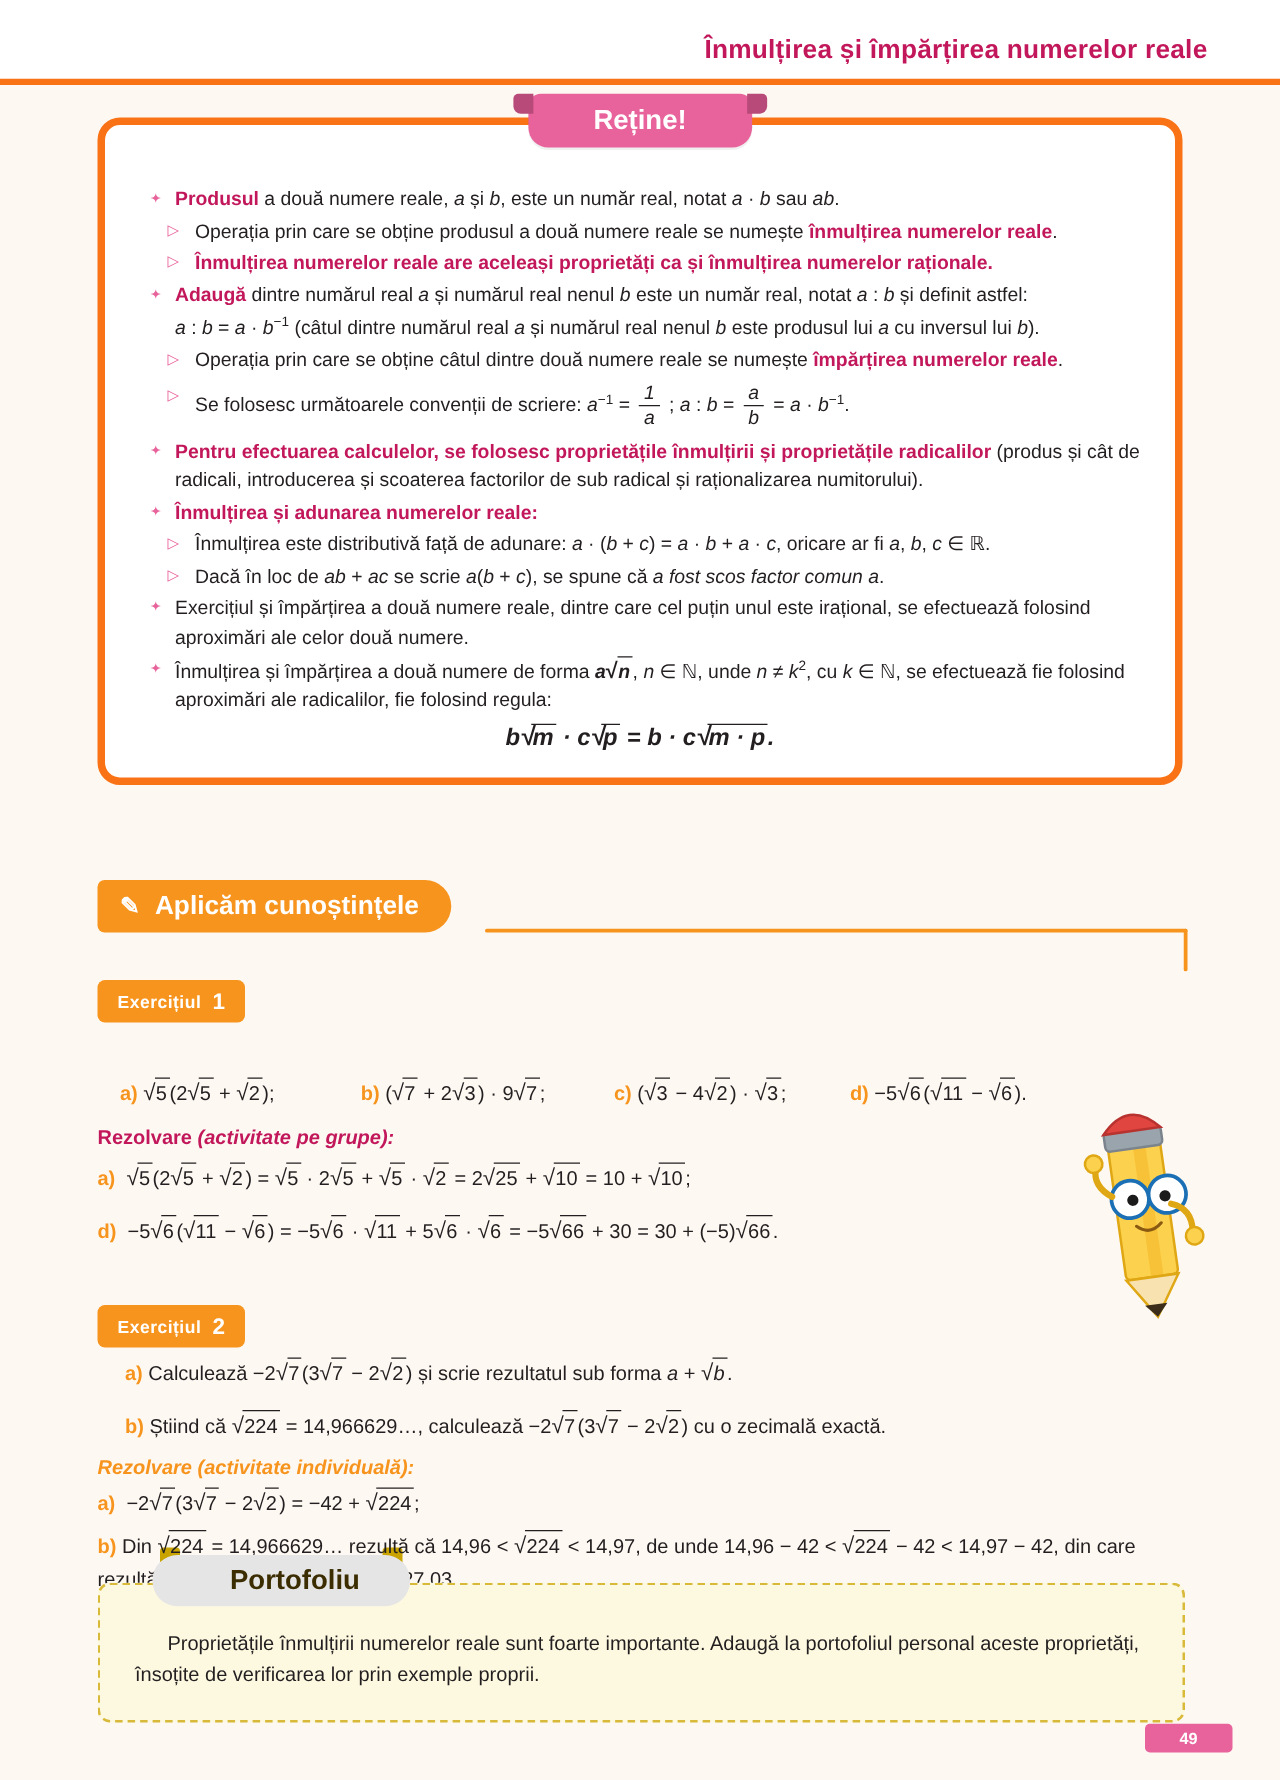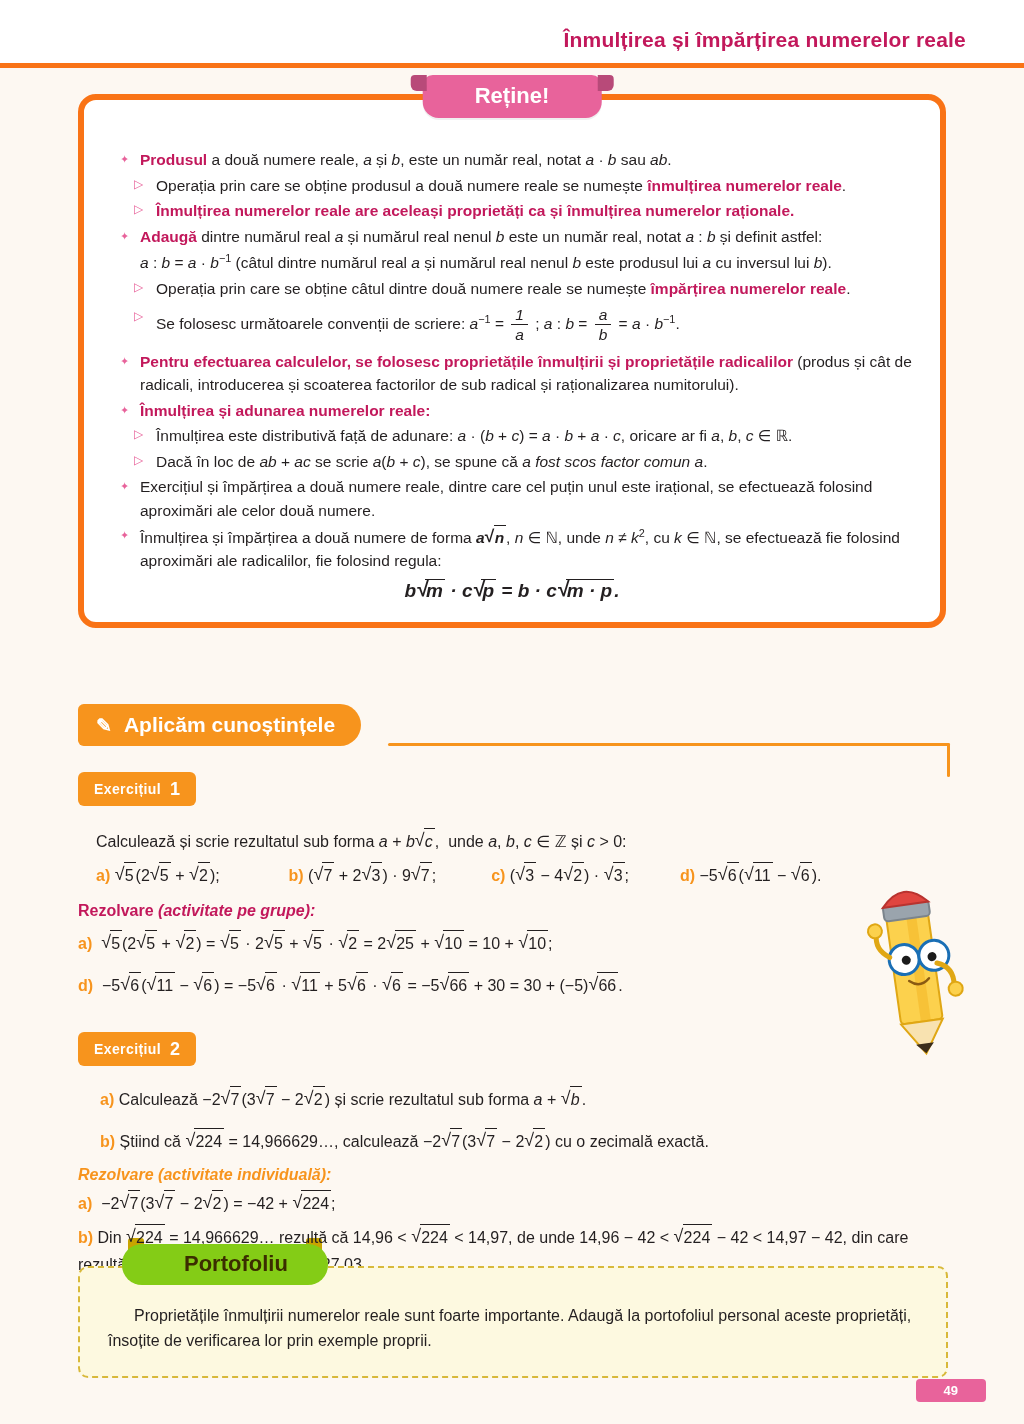--- a/index.html
+++ b/index.html
@@ -86,39 +86,39 @@
     border-radius:2px;
   }
   .aplicam-rule::after{
     content:""; position:absolute; right:0; top:0; width:3px; height:34px; background:#f7941d; border-radius:2px;
   }
 
   
   .ex-badge {
     position:absolute; height:34px; background:#f7941d; color:#fff;
     border-radius:6px; display:flex; align-items:center; gap:9px;
-    padding:0 16px; font-weight:bold; font-size:14px; letter-spacing:.4px;
+    padding:0 16px; font-weight:bold; font-size:14px; letter-spacing:.4px;margin-top:12px;
   }
   .ex-badge .num { font-size:18px; }
 
   .body-txt { position:absolute; font-size:16px; line-height:1.6; }
 
   .or { color:#f7941d; font-weight:bold; }
   .orit { color:#f7941d; font-weight:bold; font-style:italic; }
 
   
   .porto {
     position:absolute; left:78px; top:1266px; width:870px; height:112px;
     border:2px dashed #d8b93a;
     border-radius:10px;
     background:#fdf9e0;
   }
   .porto-tab {
     position:absolute; left:42px; top:-24px;
-    background:#84cc16; color:#3b2d00; font-weight:bold; font-size:22px;
+    background:#e5e5e5; color:#3b2d00; font-weight:bold; font-size:22px;
     padding:7px 40px 8px 62px; border-radius:20px;
   }
   .porto-tab::before,.porto-tab::after{
     content:""; position:absolute; top:-6px; width:16px; height:16px; background:#c9a400; z-index:-1; border-radius:3px;
   }
   .porto-tab::before{ left:6px; }
   .porto-tab::after{ right:6px; }
   .porto-text { position:absolute; left:28px; right:20px; top:36px; font-size:16px; line-height:1.55; text-indent:26px; }
 
   
@@ -226,23 +226,20 @@
       <span>Aplicăm cunoștințele</span>
     </div>
     <div class="aplicam-rule"></div>
   </div>
 
   <div class="ex-badge" style="left:78px; top:772px;">
     <span>Exercițiul</span>
     <span class="num">1</span>
   </div>
 
-  <div class="body-txt" style="left:96px; top:828px; width:852px;">
-    <span>Calculează și scrie rezultatul sub forma <i>a</i> + <i>b</i><span class="rad"><span class="rc"><i>c</i></span></span>,&nbsp; unde <i>a</i>, <i>b</i>, <i>c</i> ∈ ℤ și <i>c</i> &gt; 0:</span>
-  </div>
 
   <div class="body-txt" style="left:96px; top:862px; width:860px;">
     <span class="nb"><b class="or">a)</b> <span class="rad"><span class="rc">5</span></span>(2<span class="rad"><span class="rc">5</span></span> + <span class="rad"><span class="rc">2</span></span>);</span>
     <span style="display:inline-block;width:60px;"></span>
     <span class="nb"><b class="or">b)</b> (<span class="rad"><span class="rc">7</span></span> + 2<span class="rad"><span class="rc">3</span></span>) · 9<span class="rad"><span class="rc">7</span></span>;</span>
     <span style="display:inline-block;width:46px;"></span>
     <span class="nb"><b class="or">c)</b> (<span class="rad"><span class="rc">3</span></span> − 4<span class="rad"><span class="rc">2</span></span>) · <span class="rad"><span class="rc">3</span></span>;</span>
     <span style="display:inline-block;width:42px;"></span>
     <span class="nb"><b class="or">d)</b> −5<span class="rad"><span class="rc">6</span></span>(<span class="rad"><span class="rc">11</span></span> − <span class="rad"><span class="rc">6</span></span>).</span>
   </div>

